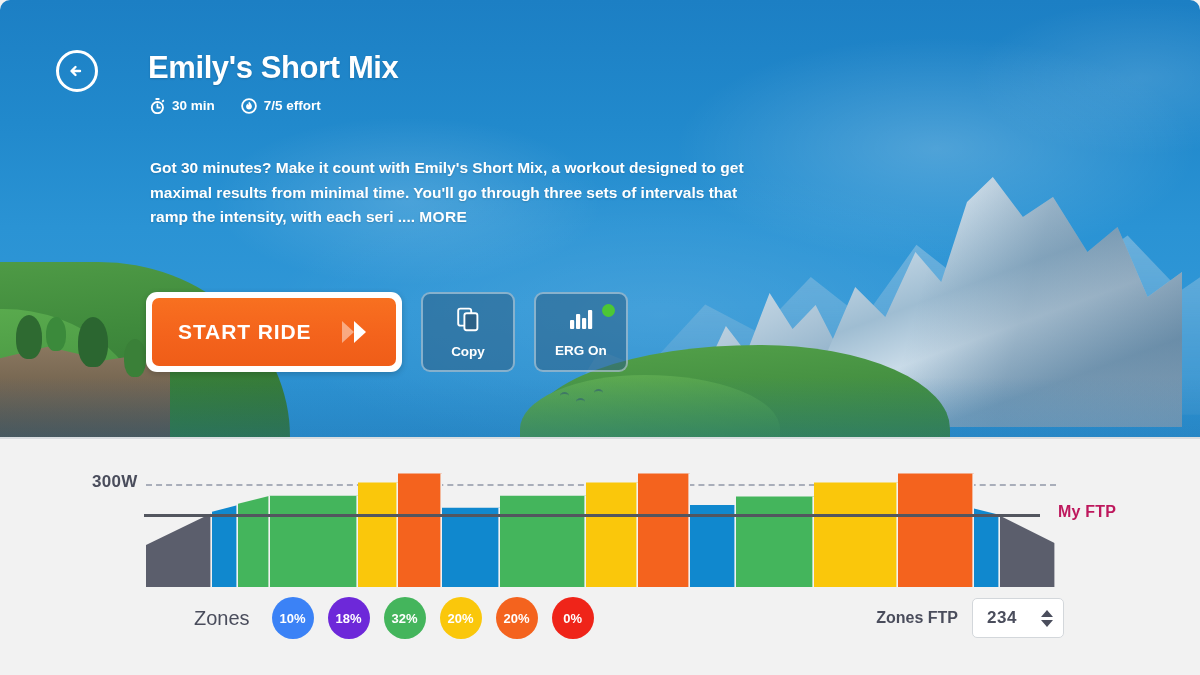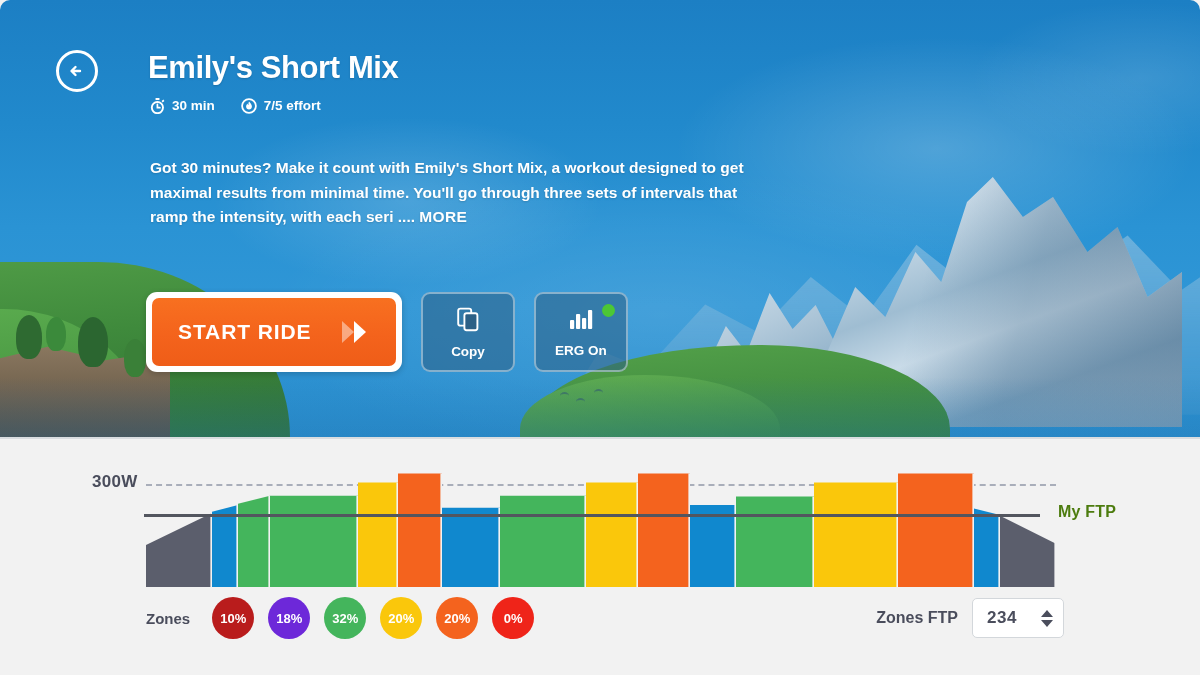--- a/index.html
+++ b/index.html
@@ -143,28 +143,28 @@
     position:absolute; left:92px; top:472px;
     color:#4a4d5c; font-size:17px; font-weight:bold; letter-spacing:.3px;
   }
   .dash-line {
     position:absolute; left:146px; top:484px; width:910px; height:0;
     border-top:2px dashed #a9aeba;
   }
   .ftp-line { position:absolute; left:144px; top:514px; width:896px; height:3px; background:#53565f; }
   .ftp-label {
     position:absolute; left:1058px; top:503px;
-    color:#4d7c0f; font-size:16px; font-weight:bold; letter-spacing:.2px;
+    color:#be185d; font-size:16px; font-weight:bold; letter-spacing:.2px;
   }
 
   .chart { position:absolute; left:146px; top:460px; width:910px; height:127px; }
   .chart svg { display:block; }
 
   .zones-row { position:absolute; left:146px; top:597px; display:flex; align-items:center; gap:14px; }
-  .zones-label { color:#4a4d5c; font-size:15px; font-weight:bold; margin-right:8px; }
+  .zones-label { color:#4a4d5c; font-size:20px; font-weight:normal; margin-right:8px;margin-left:48px; }
   .zone-bubble {
     width:42px; height:42px; border-radius:50%;
     display:flex; align-items:center; justify-content:center;
     color:#fff; font-size:13px; font-weight:bold; cursor:pointer;
   }
 
   .ftp-edit { position:absolute; right:136px; top:598px; display:flex; align-items:center; gap:14px; }
   .ftp-edit-label { color:#4a4d5c; font-size:16px; font-weight:bold; }
   .ftp-input {
     width:92px; height:40px; background:#fff; border:1px solid #d3d7db; border-radius:5px;
@@ -319,21 +319,21 @@
         <polygon points="854,127 854,55.8 910,83.80000000000001 910,127" fill="#5b5e6c"></polygon>
         <rect x="908.4" y="55.8" width="1.6" height="71.2" fill="#f2f2f2"></rect>
       </svg>
   </div>
 
   <div class="ftp-line"></div>
   <div class="ftp-label">My FTP</div>
 
   <div class="zones-row">
     <span class="zones-label">Zones</span>
-    <span class="zone-bubble" style="background: #b91c1c;">
+    <span class="zone-bubble" style="background: #3b82f6;">
         <span>10%</span>
       </span>
     <span class="zone-bubble" style="background: #6d28d9;">
         <span>18%</span>
       </span>
     <span class="zone-bubble" style="background: rgb(68, 181, 92);">
         <span>32%</span>
       </span>
     <span class="zone-bubble" style="background: rgb(250, 199, 11);">
         <span>20%</span>

